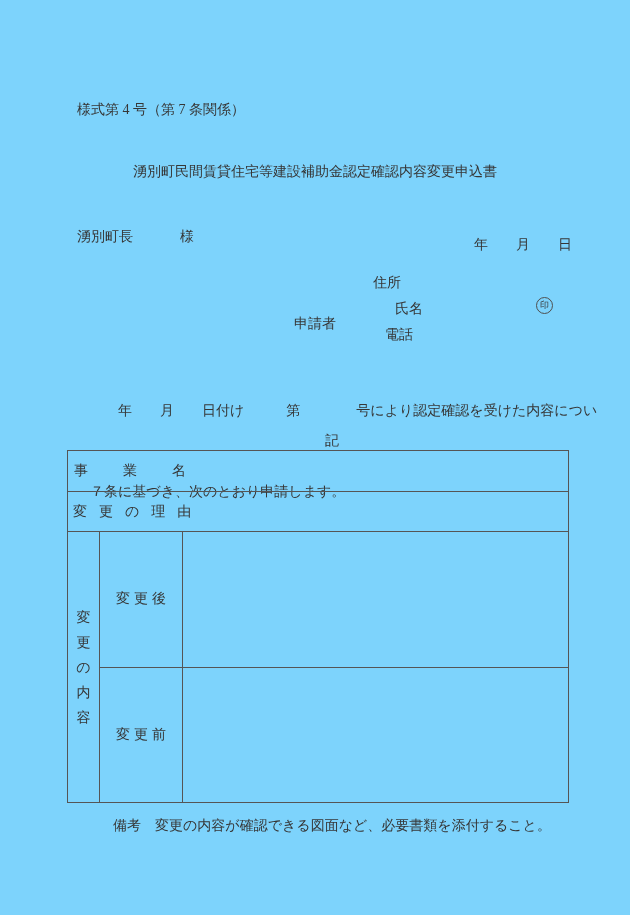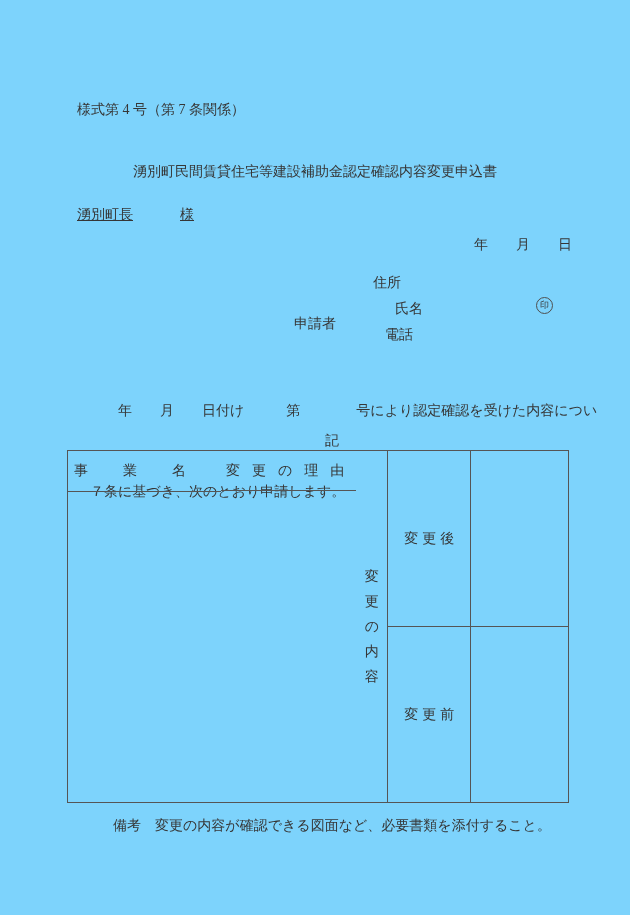--- a/index.html
+++ b/index.html
@@ -14,21 +14,21 @@
     width: 630px; height: 915px;
     background: #7dd3fc;
     font-size: 14px;
     overflow: hidden;
   }
   .abs { position: absolute; white-space: pre; }
 
   .form-number { left: 77px; top: 101px; }
   .doc-title { left: 0; right: 0; top: 163px; text-align: center; }
 
-  .salutation { left: 77px; top: 206px; text-decoration: underline; }
+  .salutation { left: 77px; top: 228px; }
   .salutation .honorific { margin-left: 47px; }
 
   .date-line { left: 474px; top: 236px; }
 
   .addr-label  { left: 373px; top: 274px; }
   .applicant-label { left: 294px; top: 315px; }
   .name-label  { left: 395px; top: 300px; }
   .phone-label { left: 385px; top: 326px; }
 
   .seal {
@@ -41,21 +41,21 @@
 
   .body-par { left: 70px; top: 345px; width: 500px; line-height: 26.7px; }
   .body-par div { white-space: pre; margin-left: 20px; }
 
   .ki-heading { left: 325px; top: 432px; }
 
   .form-table {
     position: absolute; left: 67px; top: 450px;
     width: 502px; height: 353px;
     border: 1.5px solid #555;
-    display: flex; flex-direction: row;
+    display: flex; flex-direction: column;
     background: transparent;
   }
   .t-row1 {
     height: 41px; border-bottom: 1px solid #555;
     display: flex; align-items: center;
     padding-left: 6px; letter-spacing: 35px; white-space: pre;
   }
   .t-row2 {
     height: 40px; border-bottom: 1px solid #555;
     display: flex; align-items: center;

